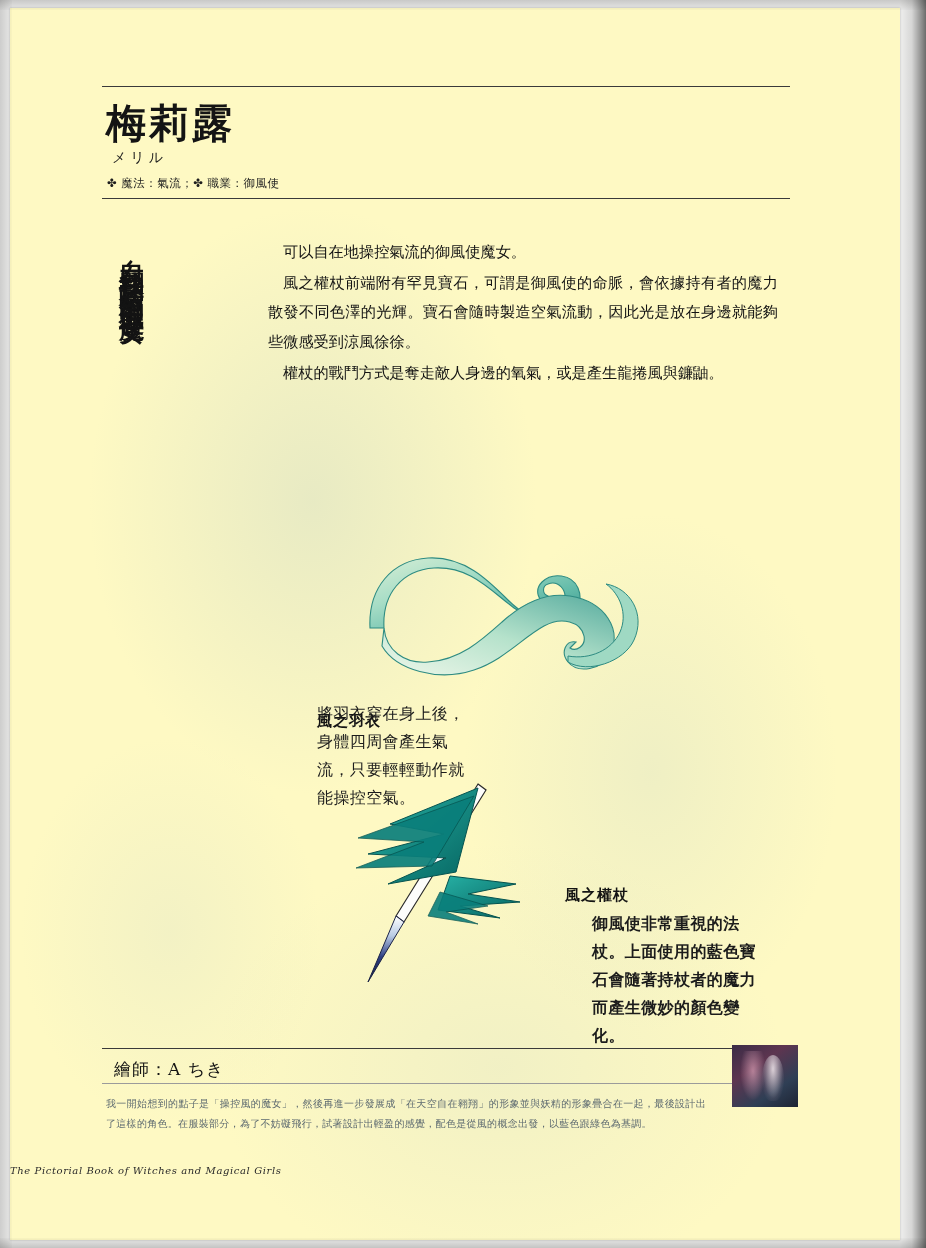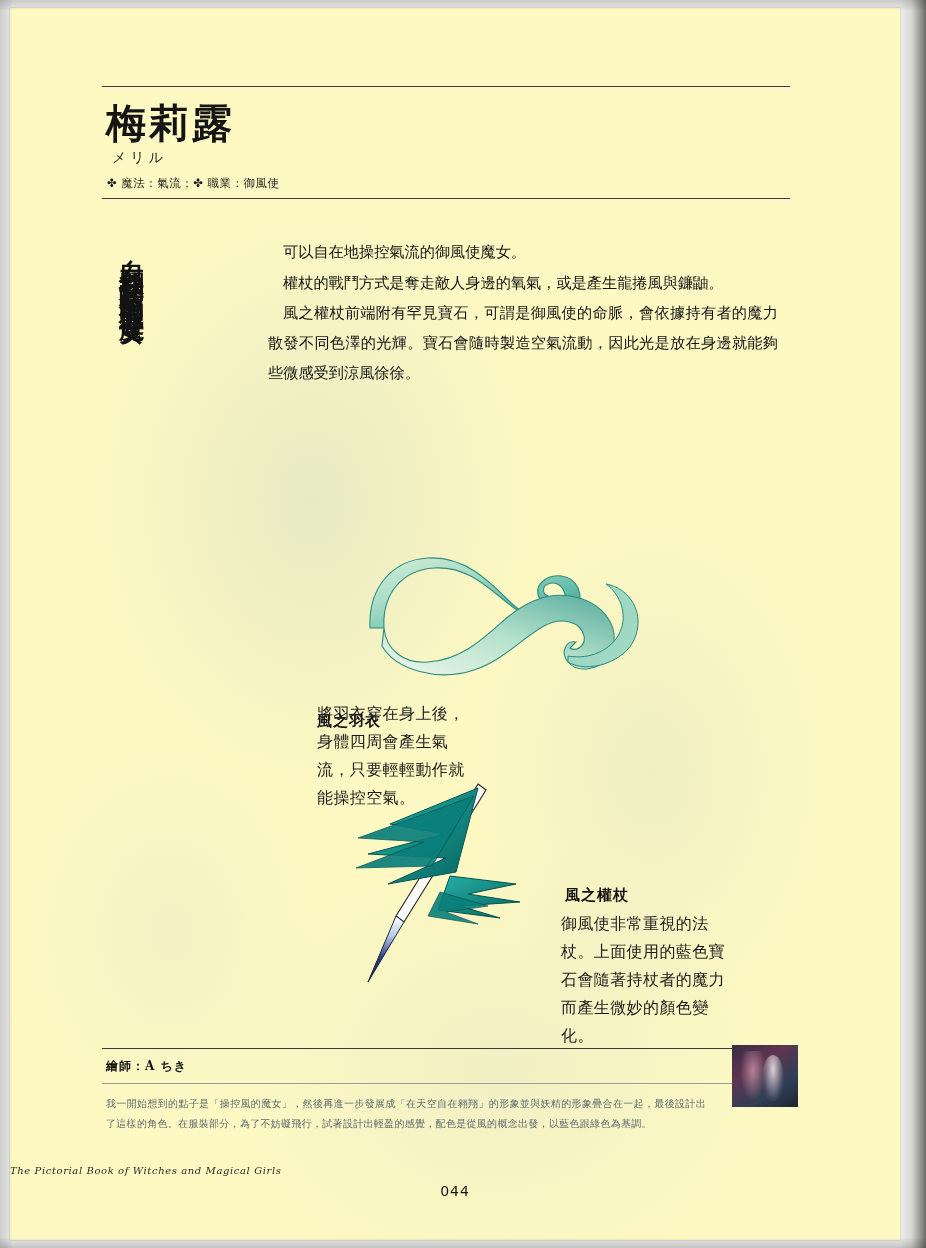--- a/index.html
+++ b/index.html
@@ -170,37 +170,37 @@
     font-family: "DejaVu Sans", sans-serif;
     font-size: 16px;
     line-height: 1.75;
     letter-spacing: 0.4px;
     color: #1c1c1c;
     width: 150px;
   }
   #cap1-title { left: 307px; top: 704px; text-align: center; }
   #cap1-body  { left: 307px; top: 692px; width: 152px; }
   #cap2-title { left: 555px; top: 878px; text-align: right; }
-  #cap2-body  { left: 551px; top: 902px; width: 176px; }
+  #cap2-body  { left: 582px; top: 902px; width: 176px; font-weight: bold; }
 
   
   #art-robe { position: absolute; left: 352px; top: 528px; width: 320px; height: 140px; }
   #art-staff { position: absolute; left: 318px; top: 768px; width: 230px; height: 220px; }
 
   
   #rule-foot-top { left: 92px; top: 1040px; width: 688px; height: 1px; background:#3a3a3a; }
   #rule-foot-mid { left: 92px; top: 1075px; width: 688px; height: 1px; background:#9b9b9b; }
 
   #artist-label {
     position: absolute;
-    left: 96px;
+    left: 104px;
     top: 1050px;
     font-family: "DejaVu Serif", serif;
-    font-size: 12px;
-    font-weight: 700;
+    font-size: 17px;
+    font-weight: 400;
     letter-spacing: 1px;
     color: #141414;
   }
   #artist-comment {
     position: absolute;
     left: 96px;
     top: 1086px;
     width: 600px;
     font-family: Liberation Sans, sans-serif;
     font-size: 10px;
@@ -265,22 +265,22 @@
       <div class="rule" id="rule-mid"></div>
 
       <div id="char-name">梅莉露</div>
       <div id="char-name-kana">メリル</div>
       <div id="char-meta">✤ 魔法：氣流；✤ 職業：御風使</div>
 
       <div id="tagline">自在翱翔於晴空的御風使魔女</div>
 
       <div id="body-copy">
         <p>可以自在地操控氣流的御風使魔女。</p>
+        <p>風之權杖前端附有罕見寶石，可謂是御風使的命脈，會依據持有者的魔力散發不同色澤的光輝。寶石會隨時製造空氣流動，因此光是放在身邊就能夠些微感受到涼風徐徐。</p>
         <p>權杖的戰鬥方式是奪走敵人身邊的氧氣，或是產生龍捲風與鐮鼬。</p>
-        <p>風之權杖前端附有罕見寶石，可謂是御風使的命脈，會依據持有者的魔力散發不同色澤的光輝。寶石會隨時製造空氣流動，因此光是放在身邊就能夠些微感受到涼風徐徐。</p>
       </div>
 
       <svg id="art-robe" viewBox="0 0 320 140">
         <defs>
           <linearGradient id="robeGrad" x1="0" y1="0" x2="1" y2="1">
             <stop offset="0%" stop-color="#d8efd6"></stop>
             <stop offset="35%" stop-color="#a7ddc6"></stop>
             <stop offset="70%" stop-color="#63bba9"></stop>
             <stop offset="100%" stop-color="#2f9089"></stop>
           </linearGradient>
@@ -330,21 +330,20 @@
       <div class="rule" id="rule-foot-mid"></div>
       <div id="artist-label">繪師：A ちき</div>
       <div id="artist-comment">我一開始想到的點子是「操控風的魔女」，然後再進一步發展成「在天空自在翱翔」的形象並與妖精的形象疊合在一起，最後設計出了這樣的角色。在服裝部分，為了不妨礙飛行，試著設計出輕盈的感覺，配色是從風的概念出發，以藍色跟綠色為基調。</div>
 
       <div id="artist-thumb">
         <div class="glow"></div>
         <div class="figure"></div>
       </div>
 
       <div id="book-mark">The Pictorial Book of Witches and Magical Girls</div>
-      <div id="folio">044</div>
 
     </div>
   </div>
 
   <div id="gutter"></div>
   <div id="leftedge"></div>
   <div id="topedge"></div>
   <div id="botedge"></div>
 </div>
 

